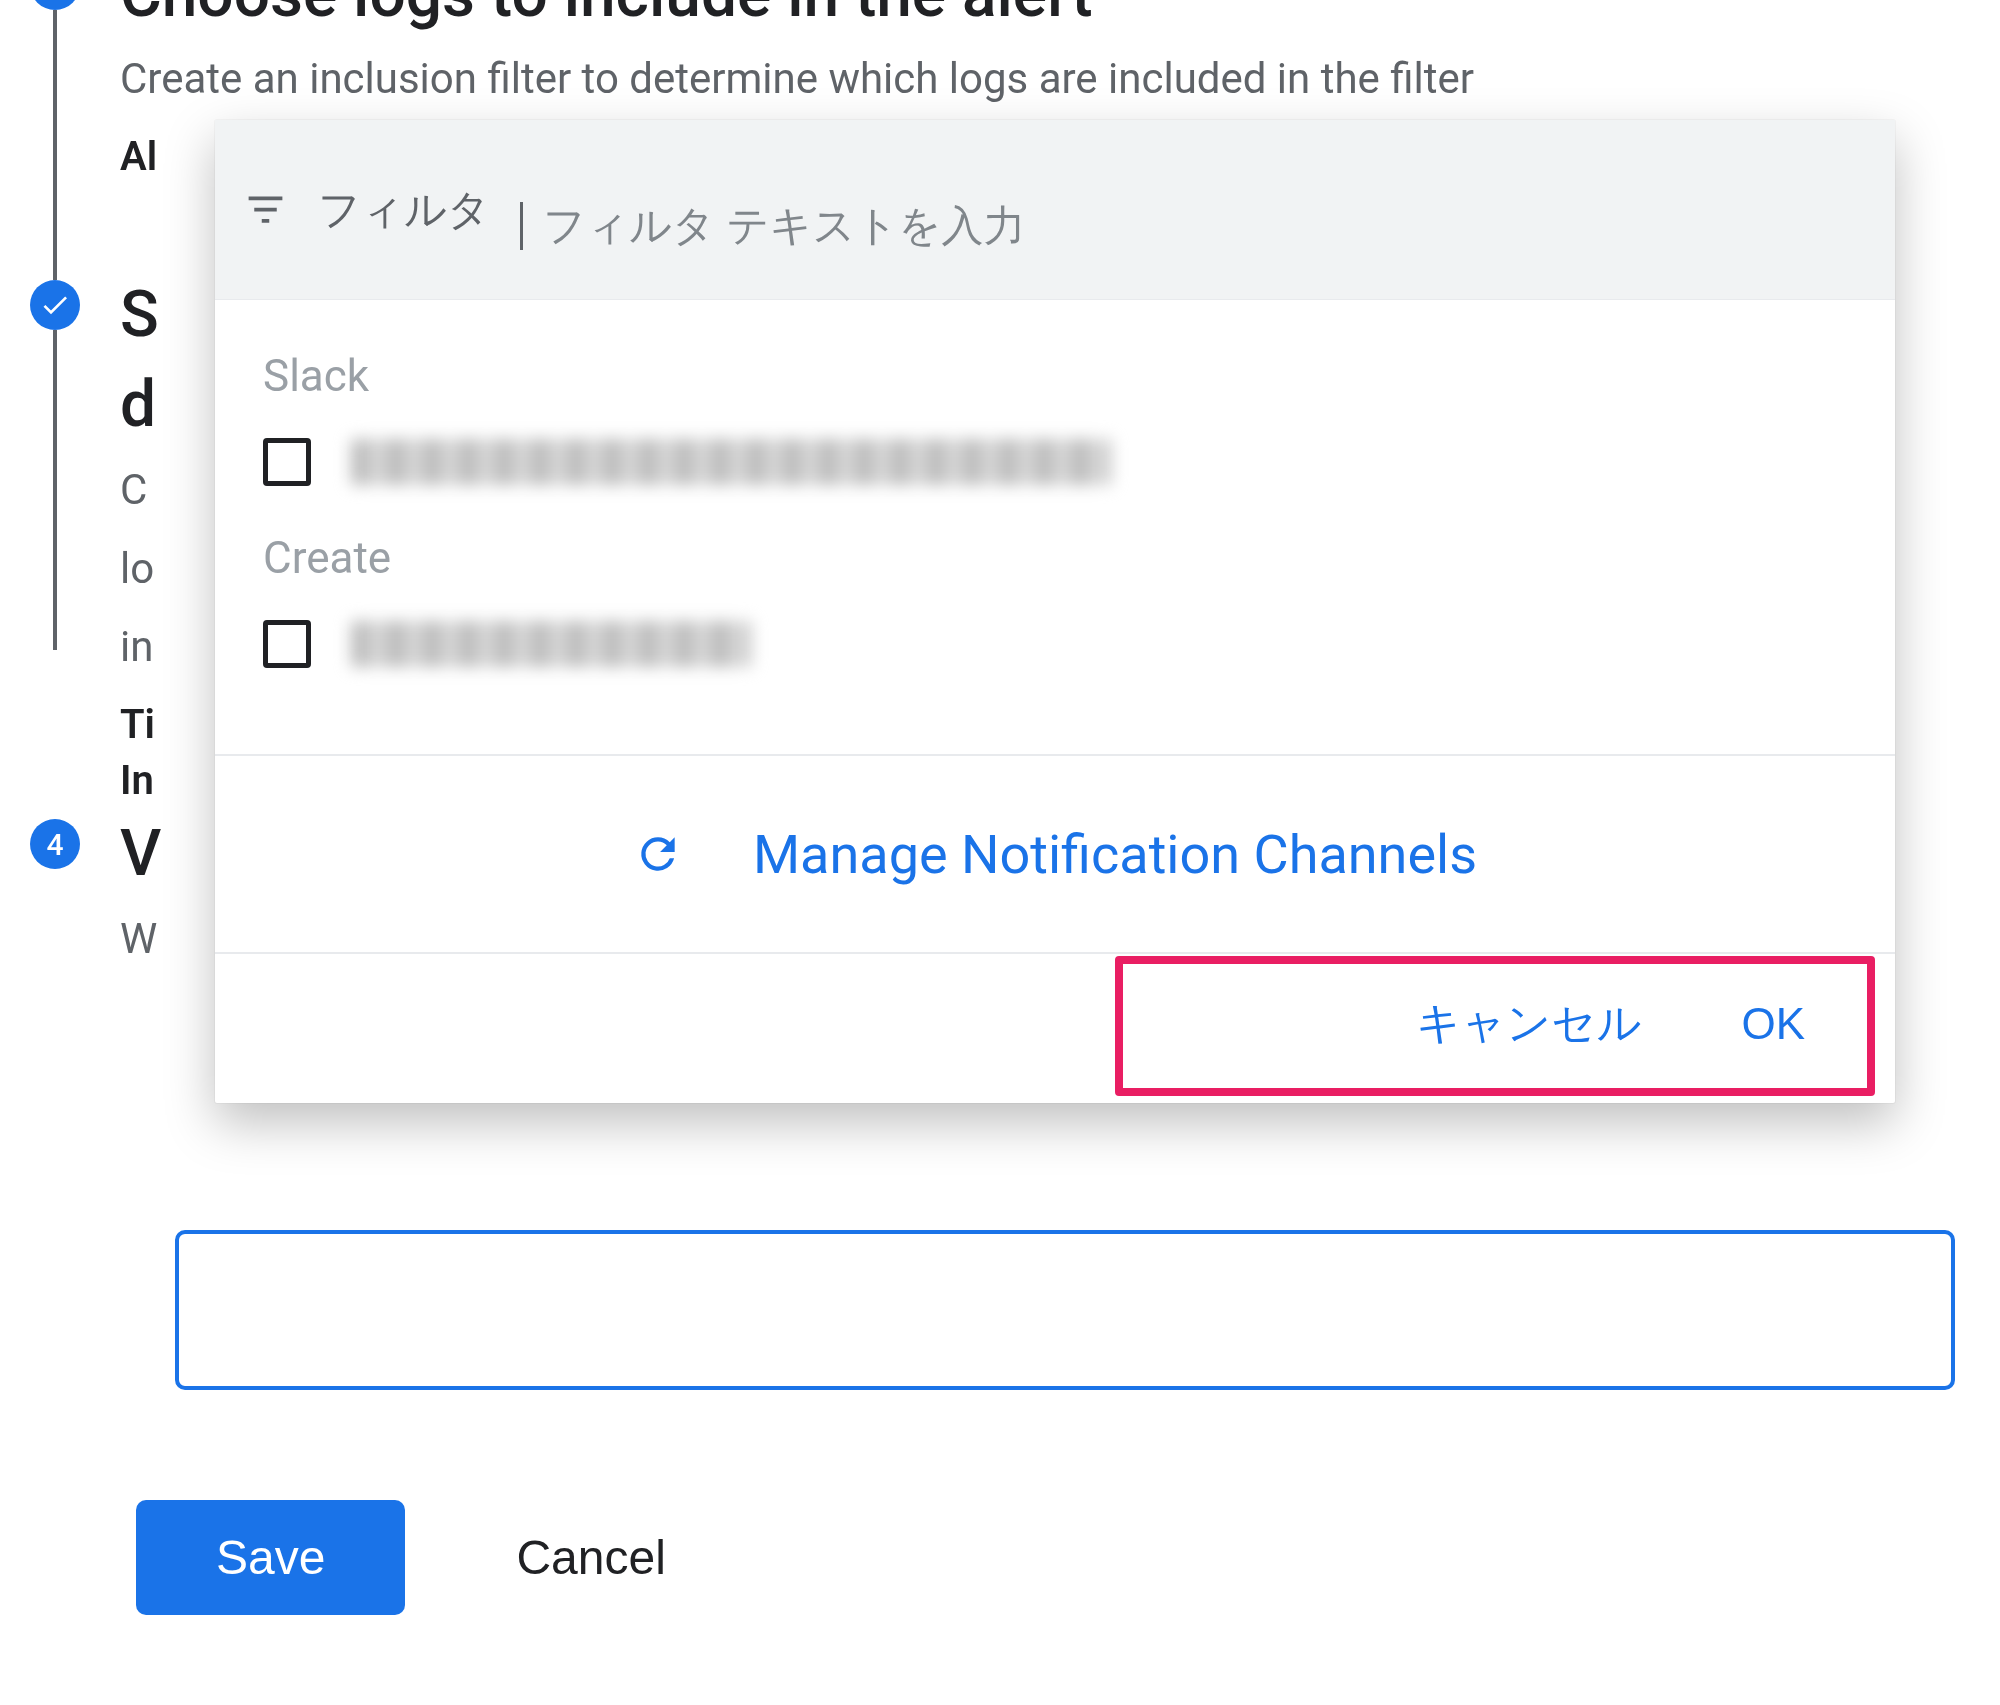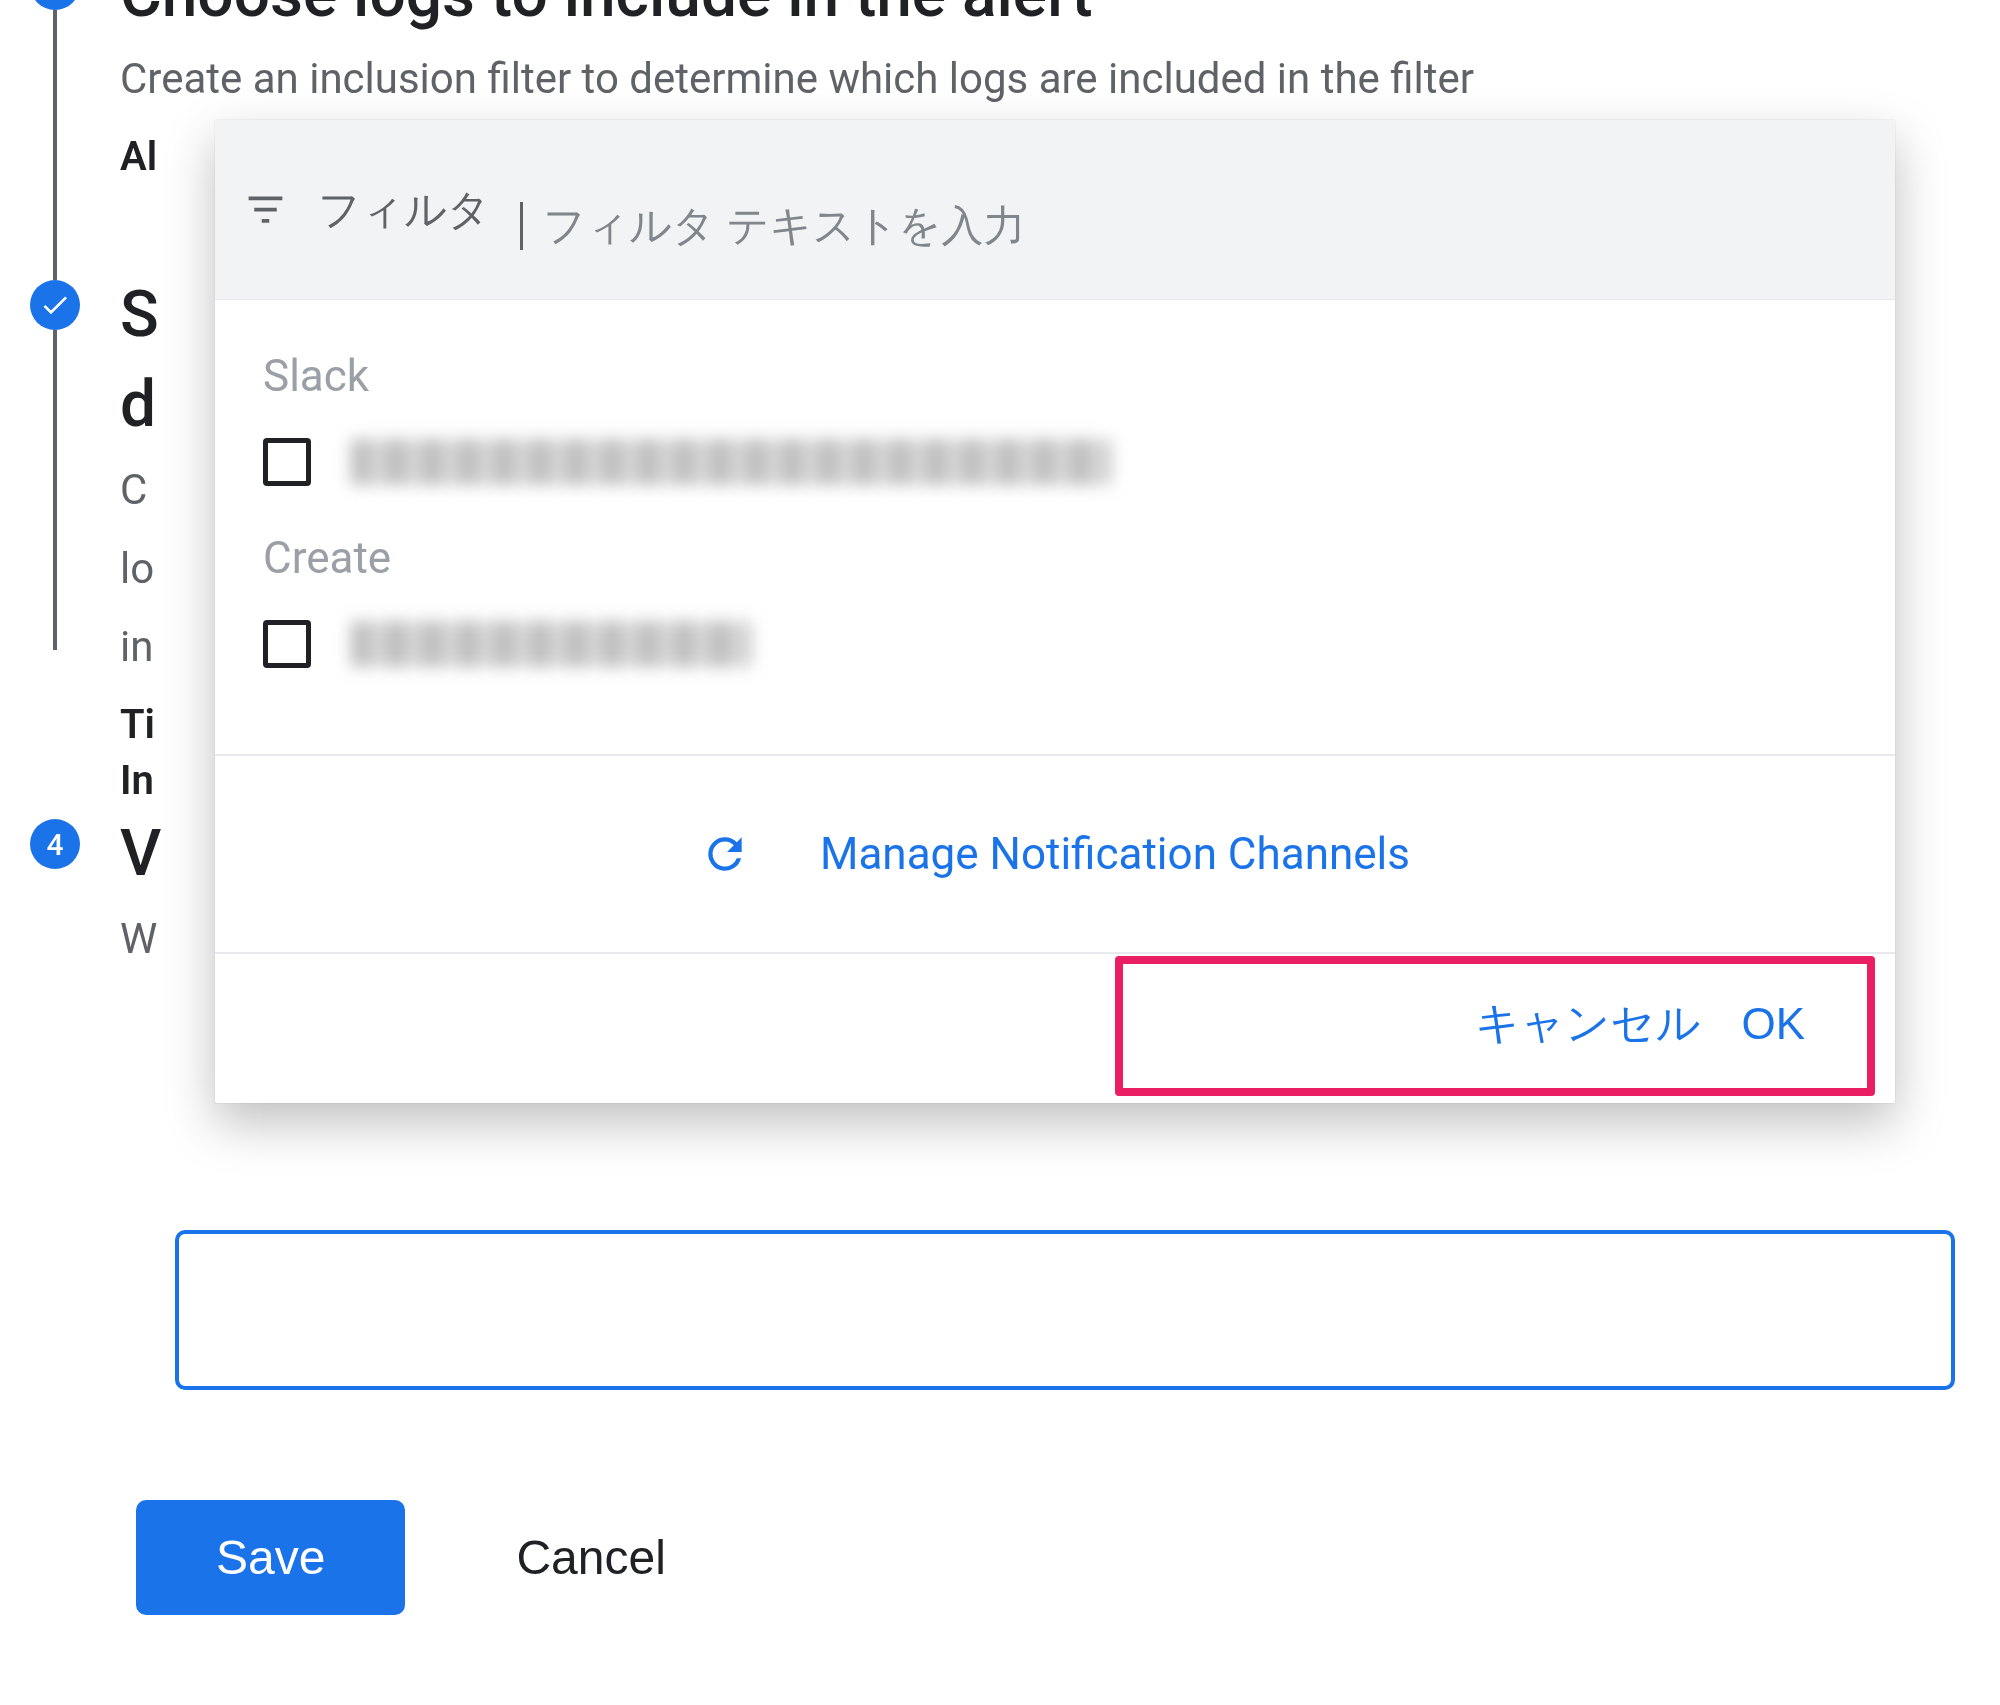--- a/index.html
+++ b/index.html
@@ -198,42 +198,42 @@
       gap: 70px;
     }
     .refresh-icon {
       color: #1a73e8;
       width: 50px; height: 50px;
       cursor: pointer;
     }
     .refresh-icon svg { width:100%; height:100%; fill: currentColor; }
     .manage-link {
       color: #1a73e8;
-      font-size: 44px;
+      font-size: 54px;
       font-weight: 400;
       text-decoration: none;
       cursor: pointer;
     }
     .highlight-box {
       position: absolute;
       border: 8px solid #e91e63;
       pointer-events: none;
       border-radius: 4px;
     }
     .highlight-manage {
       left: 900px;
       top: 836px;
       width: 760px;
       height: 140px;
     }
 
     .modal-actions {
       display: flex;
       justify-content: flex-end;
-      gap: 41px;
+      gap: 100px;
       padding: 40px 90px 50px;
     }
     .modal-btn {
       background: none;
       border: none;
       color: #1a73e8;
       font-size: 44px;
       font-weight: 500;
       cursor: pointer;
     }

